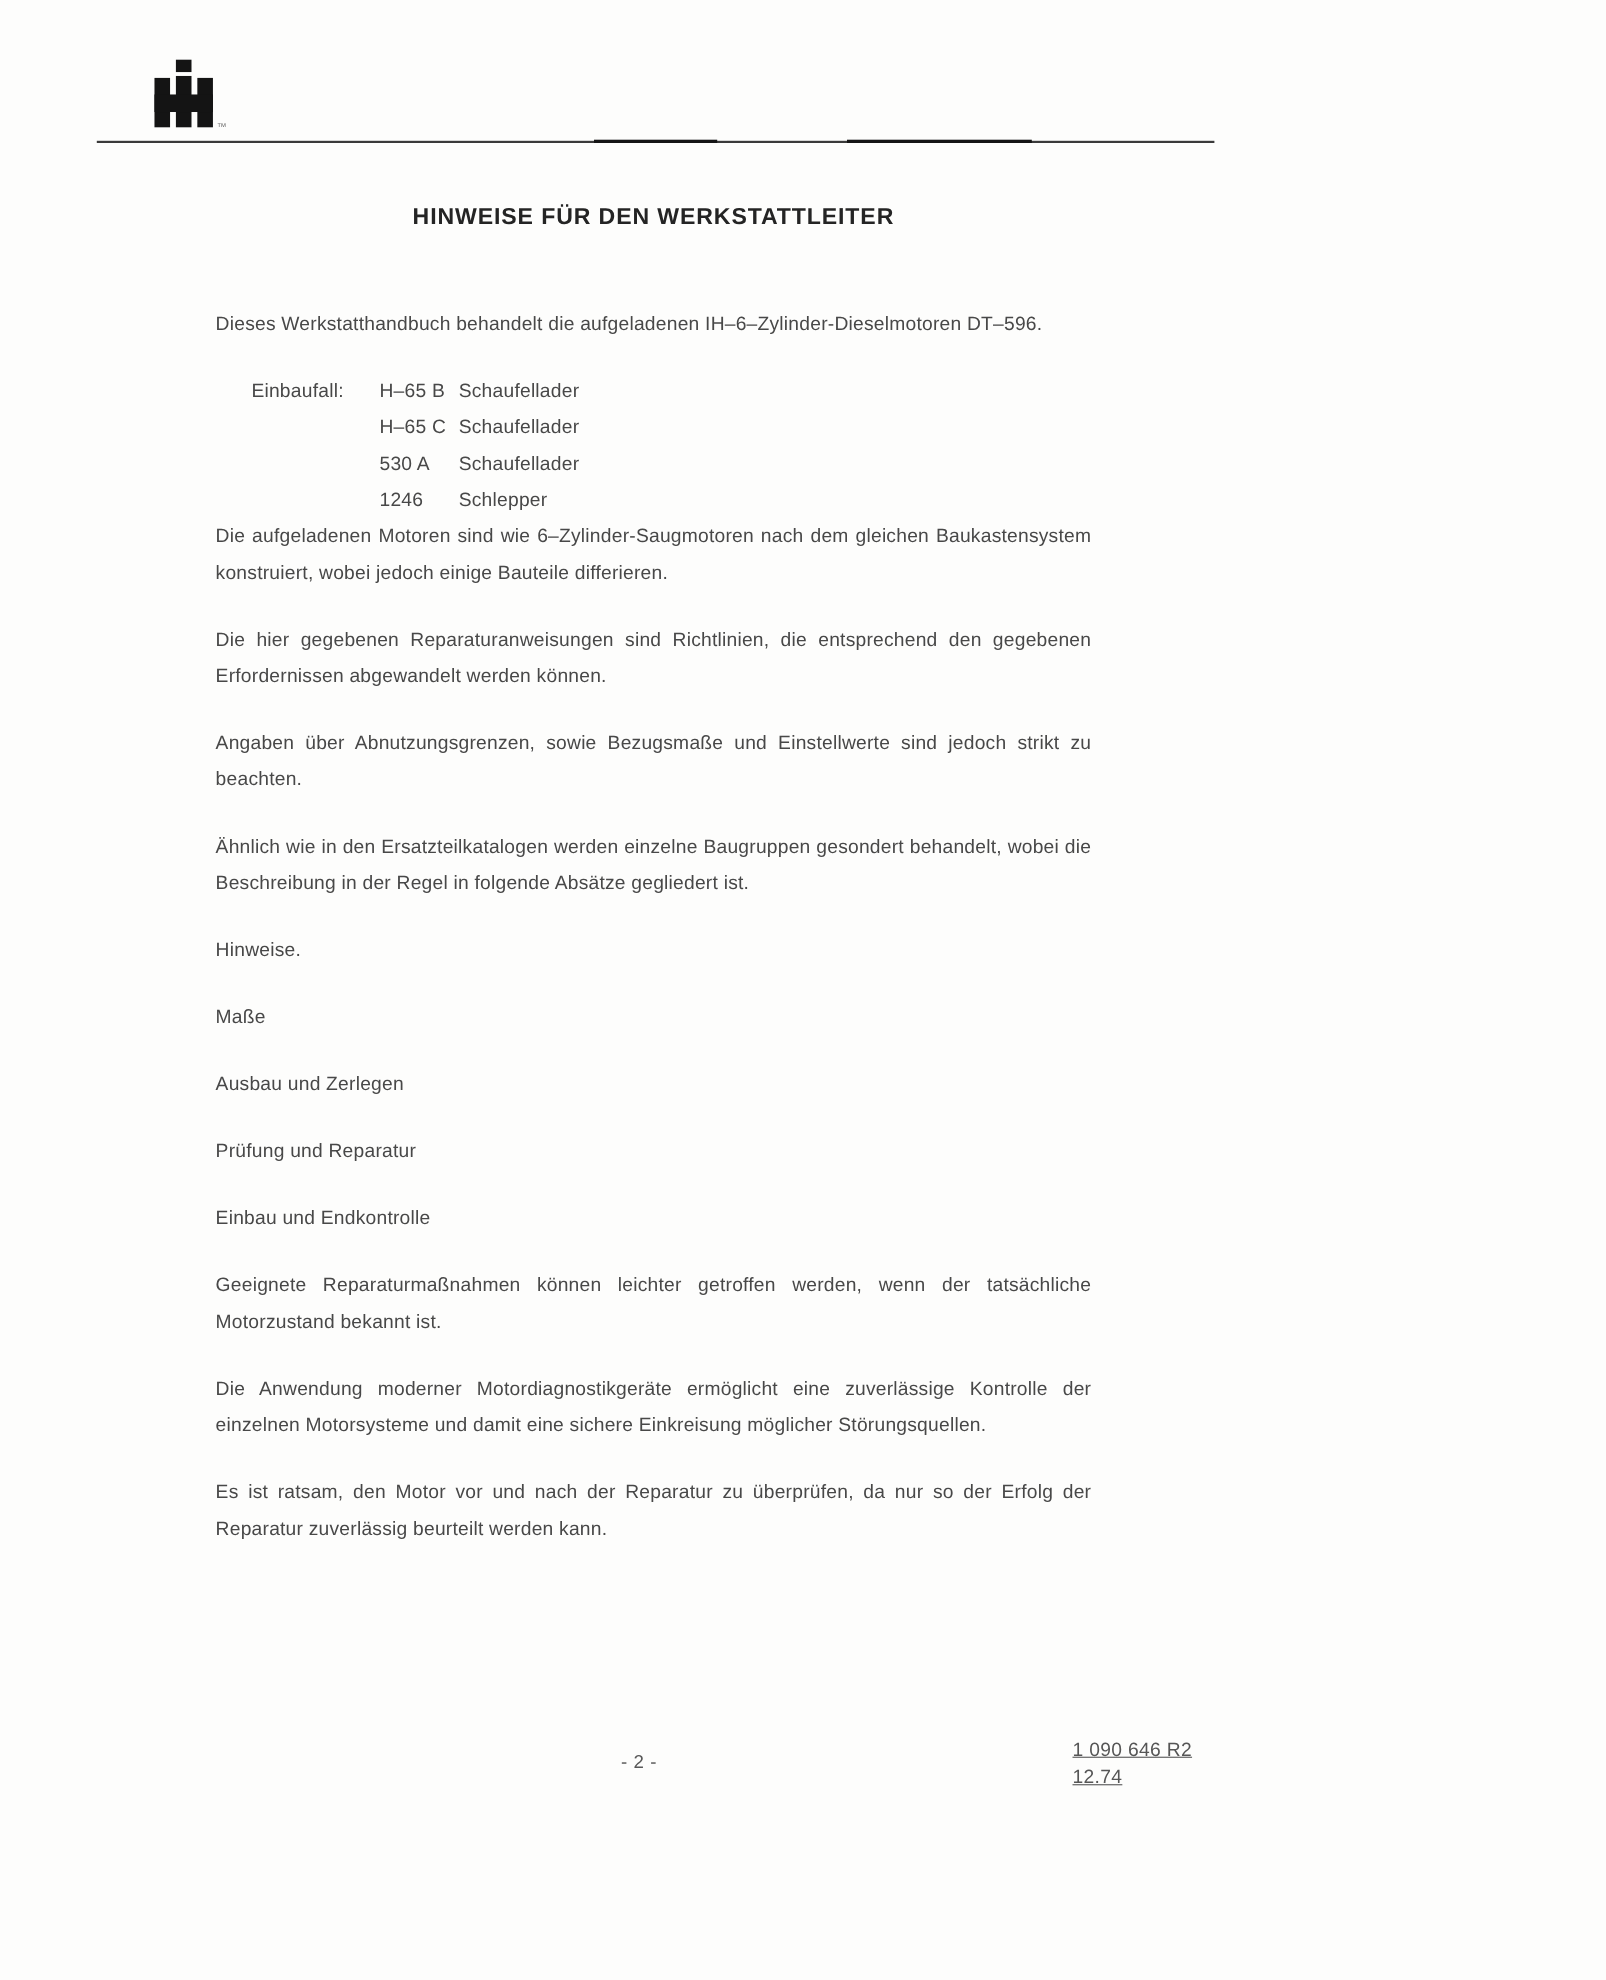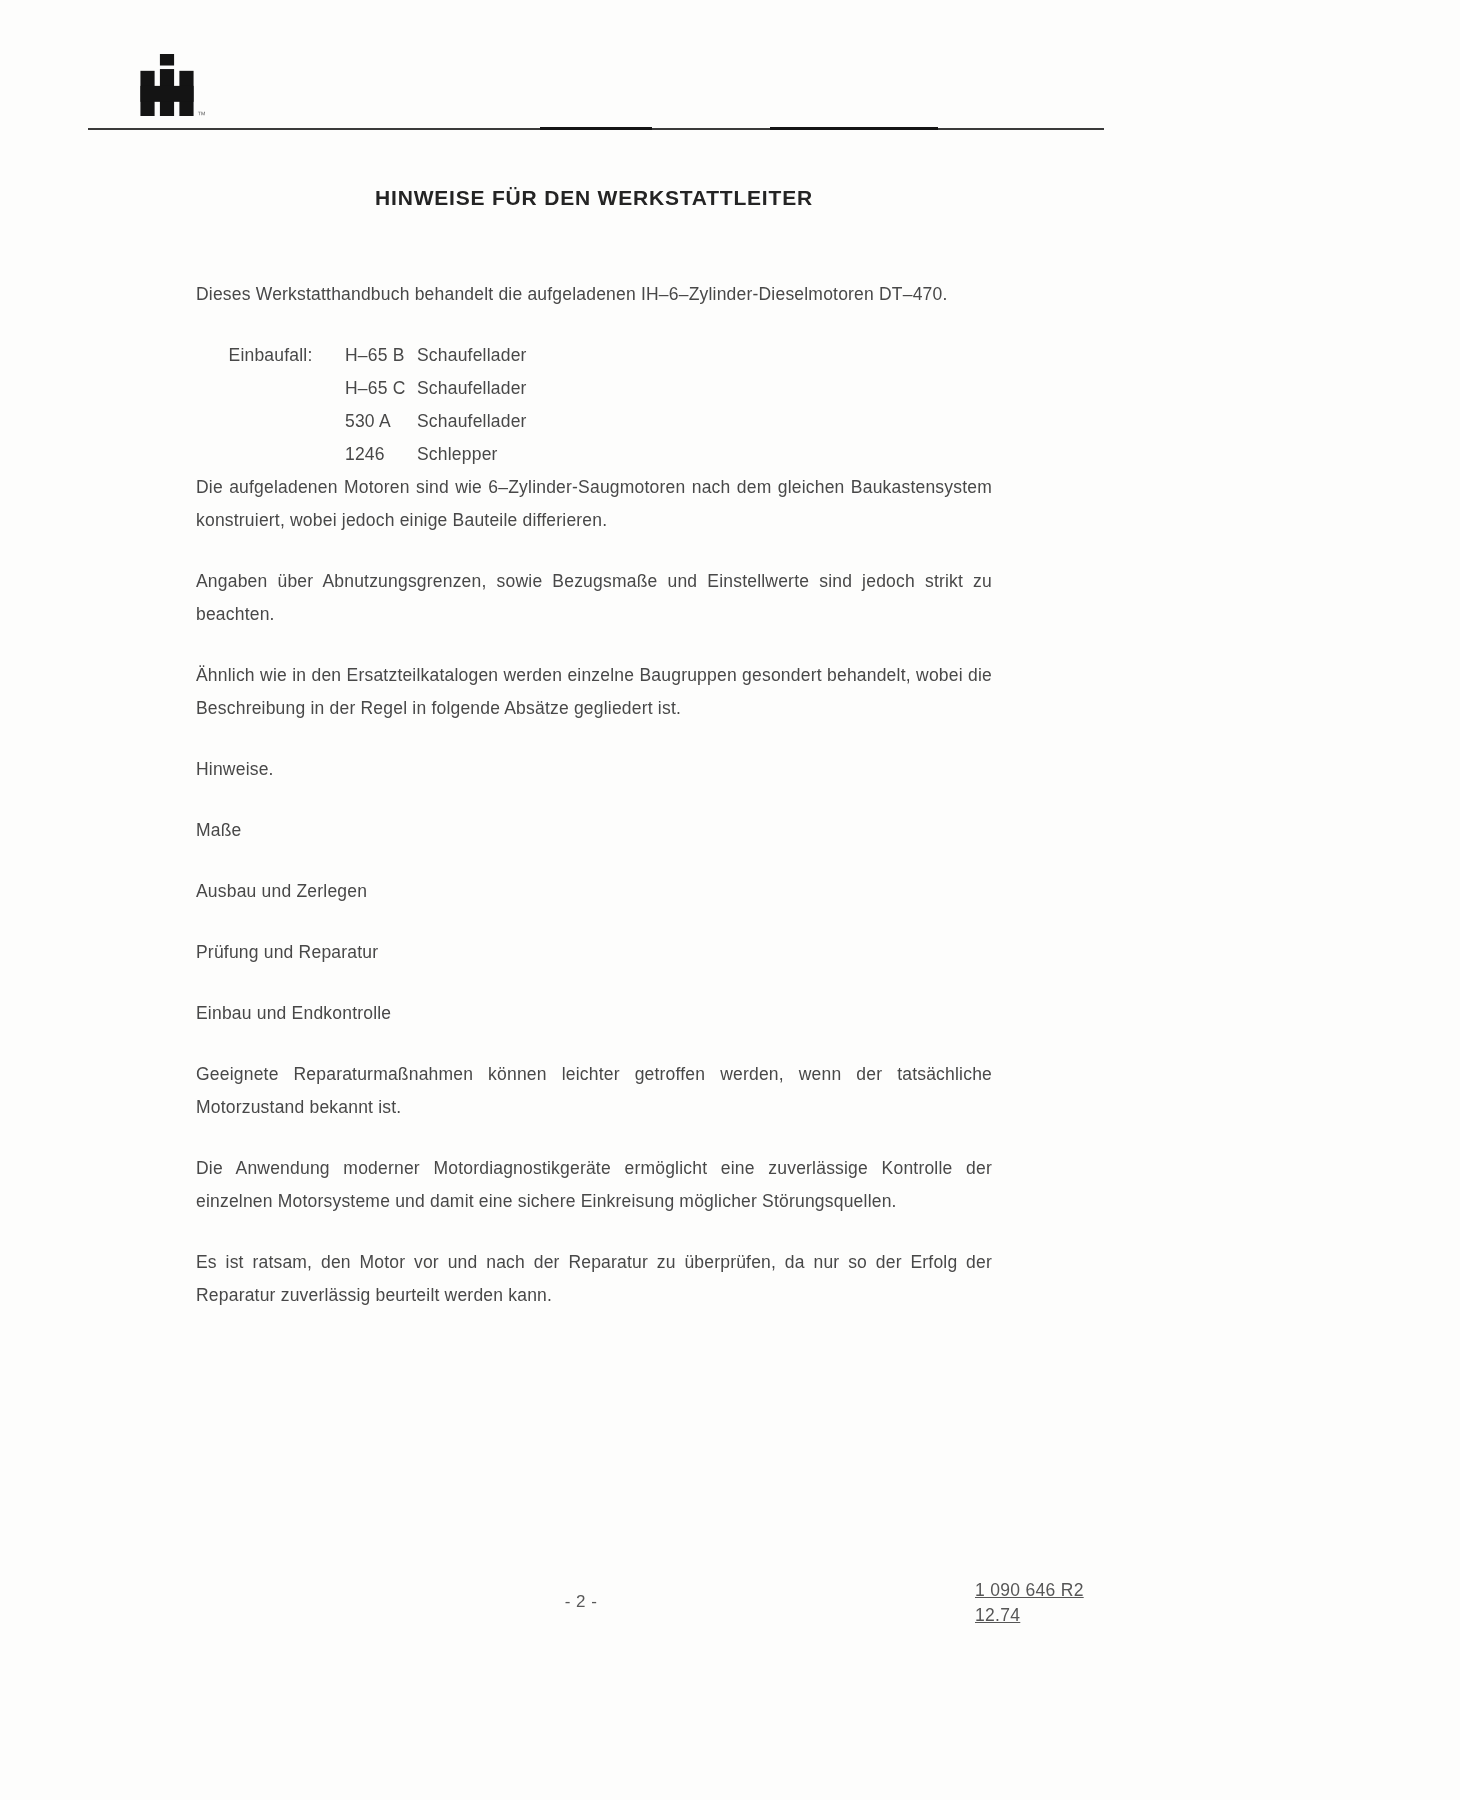--- a/index.html
+++ b/index.html
@@ -89,21 +89,21 @@
   <div class="rule">
     <span class="base"></span>
     <span class="seg seg1"></span>
     <span class="seg seg2"></span>
   </div>
 
   <div class="content">
 
     <h1 class="title">HINWEISE FÜR DEN WERKSTATTLEITER</h1>
 
-    <p class="para">Dieses Werkstatthandbuch behandelt die aufgeladenen IH–6–Zylinder-Dieselmotoren DT–470.</p>
+    <p class="para">Dieses Werkstatthandbuch behandelt die aufgeladenen IH–6–Zylinder-Dieselmotoren DT–596.</p>
 
     <div class="einbaufall">
       <div class="row">
         <span class="lbl">Einbaufall:</span>
         <span class="model">H–65 B</span>
         <span class="type">Schaufellader</span>
       </div>
       <div class="row">
         <span class="spacer"></span>
         <span class="model">H–65 C</span>
@@ -115,20 +115,21 @@
         <span class="type">Schaufellader</span>
       </div>
       <div class="row">
         <span class="spacer"></span>
         <span class="model">1246</span>
         <span class="type">Schlepper</span>
       </div>
     </div>
 
     <p class="para just">Die aufgeladenen Motoren sind wie 6–Zylinder-Saugmotoren nach dem gleichen Baukastensystem konstruiert, wobei jedoch einige Bauteile differieren.</p>
+    <p class="para just">Die hier gegebenen Reparaturanweisungen sind Richtlinien, die entsprechend den gegebenen Erfordernissen abgewandelt werden können.</p>
     <p class="para just">Angaben über Abnutzungsgrenzen, sowie Bezugsmaße und Einstellwerte sind jedoch strikt zu beachten.</p>
     <p class="para just">Ähnlich wie in den Ersatzteilkatalogen werden einzelne Baugruppen gesondert behandelt, wobei die Beschreibung in der Regel in folgende Absätze gegliedert ist.</p>
 
     <p class="para">Hinweise.</p>
     <p class="para">Maße</p>
     <p class="para">Ausbau und Zerlegen</p>
     <p class="para">Prüfung und Reparatur</p>
     <p class="para">Einbau und Endkontrolle</p>
 
     <p class="para just">Geeignete Reparaturmaßnahmen können leichter getroffen werden, wenn der tatsächliche Motorzustand bekannt ist.</p>

